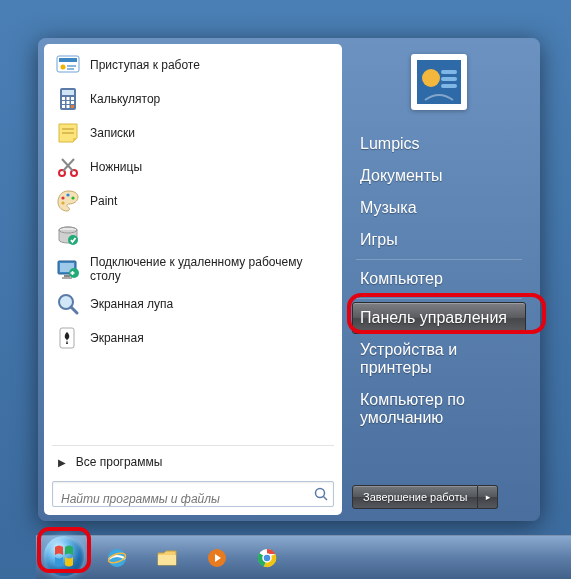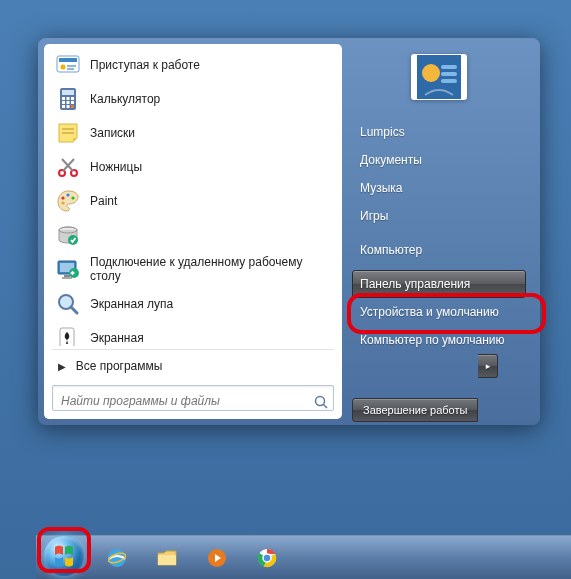--- a/index.html
+++ b/index.html
@@ -4,21 +4,21 @@
 <style>
 * { margin: 0; padding: 0; box-sizing: border-box; font-family: "Segoe UI", Tahoma, sans-serif; }
 body { width: 571px; height: 579px; background: #fff; position: relative; overflow: hidden; }
 
 .desktop {
   position: absolute; inset: 0;
   background: linear-gradient(180deg, #4a7fb5 0%, #3b6a9d 100%);
 }
 
 .start-menu {
-  position: absolute; left: 38px; top: 38px; width: 502px; height: 387px;
+  position: absolute; left: 38px; top: 38px; width: 502px; height: 483px;
   background: linear-gradient(180deg, #6b92c0 0%, #4a6f9e 100%);
   border-radius: 8px; box-shadow: 0 4px 24px rgba(0,0,0,.5);
   display: flex; padding: 6px;
 }
 .left-panel {
   width: 298px; background: #fff; border-radius: 5px; padding: 4px;
   display: flex; flex-direction: column;
 }
 .programs { flex: 1; overflow: hidden; }
 .prog-item {
@@ -30,58 +30,58 @@
 .prog-icon svg { width: 26px; height: 26px; }
 .prog-label { line-height: 1.2; }
 .divider { height: 1px; background: #e3e3e3; margin: 3px 4px; }
 .all-programs {
   display: flex; align-items: center; gap: 10px; padding: 6px 10px;
   font-size: 12px; color: #222; cursor: pointer;
 }
 .all-programs .arrow { color: #333; font-size: 10px; }
 .search-row { padding: 6px 4px 4px; }
 .search-box {
-  display: flex; align-items: flex-start; background: #fff;
-  border: 1px solid #b8c6d9; border-radius: 2px; height: 26px; padding: 8px 4px;
+  display: flex; align-items: flex-end; background: #fff;
+  border: 1px solid #b8c6d9; border-radius: 2px; height: 26px; padding: 0 4px;
   box-shadow: inset 0 1px 2px rgba(0,0,0,.08);
 }
 .search-box input {
   flex: 1; border: none; outline: none; font-size: 12px; font-style: italic;
   color: #777; background: transparent; padding: 0 4px;
 }
 .search-box .mag { color: #5a7aa8; }
 
 .right-panel {
   flex: 1; padding: 6px 8px 6px 10px; display: flex; flex-direction: column; color: #fff;
 }
 .user-pic {
   align-self: center; width: 56px; height: 56px; margin: 4px 0 18px;
   background: #fff; border: 1px solid rgba(255,255,255,.7); border-radius: 3px;
   display: flex; align-items: center; justify-content: center;
   box-shadow: 0 1px 4px rgba(0,0,0,.3);
 }
 .right-item {
-  padding: 7px 8px; font-size: 12px; color: #fff; cursor: pointer;
+  padding: 7px 8px; font-size: 16px; color: #fff; cursor: pointer;
   border-radius: 3px; text-shadow: 0 1px 1px rgba(0,0,0,.35);
 }
 .right-item.highlighted {
   background: linear-gradient(180deg, #7d7f84 0%, #5a5c60 48%, #46484c 52%, #5b5d61 100%);
   border: 1px solid #2b2c2f; box-shadow: inset 0 1px 0 rgba(255,255,255,.25);
   padding: 6px 7px;
 }
 .right-sep { height: 1px; background: rgba(255,255,255,.22); margin: 3px 4px; }
 
 .shutdown-row { margin-top: auto; display: flex; gap: 0; align-self: flex-start; }
 .shutdown-btn, .shutdown-arrow {
   background: linear-gradient(180deg, #74777c 0%, #55585d 48%, #404247 52%, #55585d 100%);
   border: 1px solid #2f3134; color: #fff; font-size: 11px;
   display: flex; align-items: center; justify-content: center; cursor: pointer;
   text-shadow: 0 1px 1px rgba(0,0,0,.4); box-shadow: inset 0 1px 0 rgba(255,255,255,.2);
 }
-.shutdown-btn { height: 24px; padding: 0 10px; border-radius: 3px 0 0 3px; margin-top: 44px; }
+.shutdown-btn { height: 24px; padding: 0 10px; border-radius: 3px 0 0 3px; }
 .shutdown-arrow { height: 24px; width: 20px; border-left: none; border-radius: 0 3px 3px 0; font-size: 9px; }
 
 .annot { position: absolute; border: 4px solid #e3000f; border-radius: 14px; pointer-events: none; }
 .annot-cp { left: 347px; top: 293px; width: 199px; height: 41px; }
 .annot-start { left: 37px; top: 527px; width: 54px; height: 46px; border-radius: 12px; }
 
 .taskbar {
   position: absolute; left: 36px; right: 0; bottom: 0; height: 44px;
   background: linear-gradient(180deg, #8aa9cf 0%, #5d7ea8 50%, #41618a 100%);
   border-top: 1px solid rgba(255,255,255,.3);
@@ -255,21 +255,21 @@
         </svg>
     </div>
     <div class="right-item">Lumpics</div>
     <div class="right-item">Документы</div>
     <div class="right-item">Музыка</div>
     <div class="right-item">Игры</div>
     <div class="right-sep"></div>
     <div class="right-item">Компьютер</div>
     <div class="right-sep"></div>
     <div class="right-item highlighted">Панель управления</div>
-    <div class="right-item">Устройства и умолчанию</div>
+    <div class="right-item">Устройства и принтеры</div>
     <div class="right-item">Компьютер по умолчанию</div>
 
     <div class="shutdown-row">
       <div class="shutdown-btn">Завершение работы</div>
       <div class="shutdown-arrow">▸</div>
     </div>
   </div>
 </div>
 
 <div class="taskbar">

